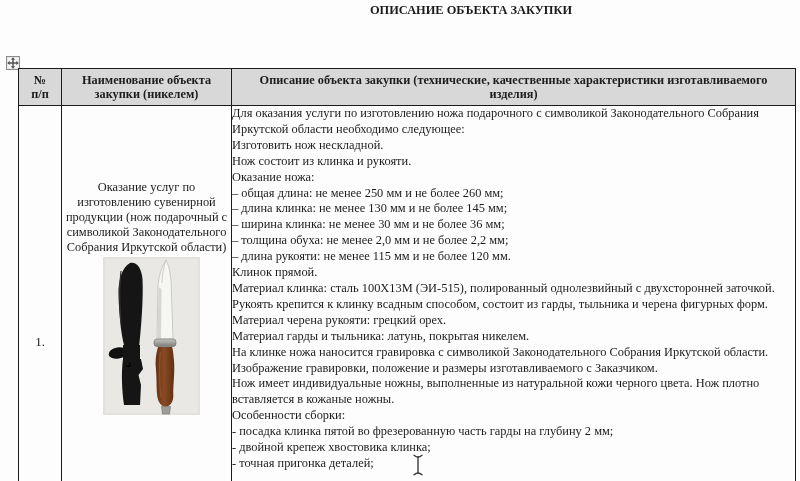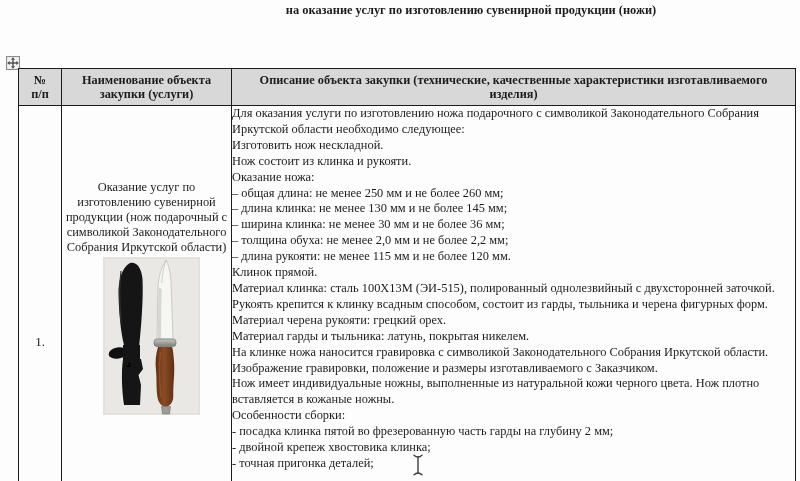--- a/index.html
+++ b/index.html
@@ -32,21 +32,21 @@
   .cell-desc .para{margin:0;white-space:pre-line;}
 
   .ibeam{position:absolute;left:412px;top:454px;width:12px;height:22px;pointer-events:none;}
 </style>
 </head>
 <body>
 
 <div class="page">
 
   <div class="title">
-    <div class="t2">на оказание услуг по изготовлению сувенирной продукции (ножи)</div>
+    <div class="t1">ОПИСАНИЕ ОБЪЕКТА ЗАКУПКИ</div>
   </div>
 
   <svg class="move-handle" viewBox="0 0 13 13">
     <rect x="0.5" y="0.5" width="12" height="12" fill="#f2f2f2" stroke="#8c8c8c"></rect>
     <g fill="#454545">
       <rect x="5.9" y="3.2" width="1.2" height="6.6"></rect>
       <rect x="3.2" y="5.9" width="6.6" height="1.2"></rect>
       <path d="M6.5,1.1 L8.3,3.5 H4.7 Z"></path>
       <path d="M6.5,11.9 L8.3,9.5 H4.7 Z"></path>
       <path d="M1.1,6.5 L3.5,4.7 V8.3 Z"></path>
@@ -58,21 +58,21 @@
     <colgroup>
       <col class="col-num">
         <col class="col-name">
         <col class="col-desc">
     </colgroup>
     <thead>
       <tr>
         <th>№
 п/п</th>
         <th>Наименование объекта
-закупки (услуги)</th>
+закупки (никелем)</th>
         <th>Описание объекта закупки (технические, качественные характеристики изготавливаемого изделия)</th>
       </tr>
     </thead>
     <tbody>
       <tr class="body-row">
         <td class="cell-num">
           <div class="num">1.</div>
         </td>
         <td class="cell-name">
           <div class="name-text">Оказание услуг по

